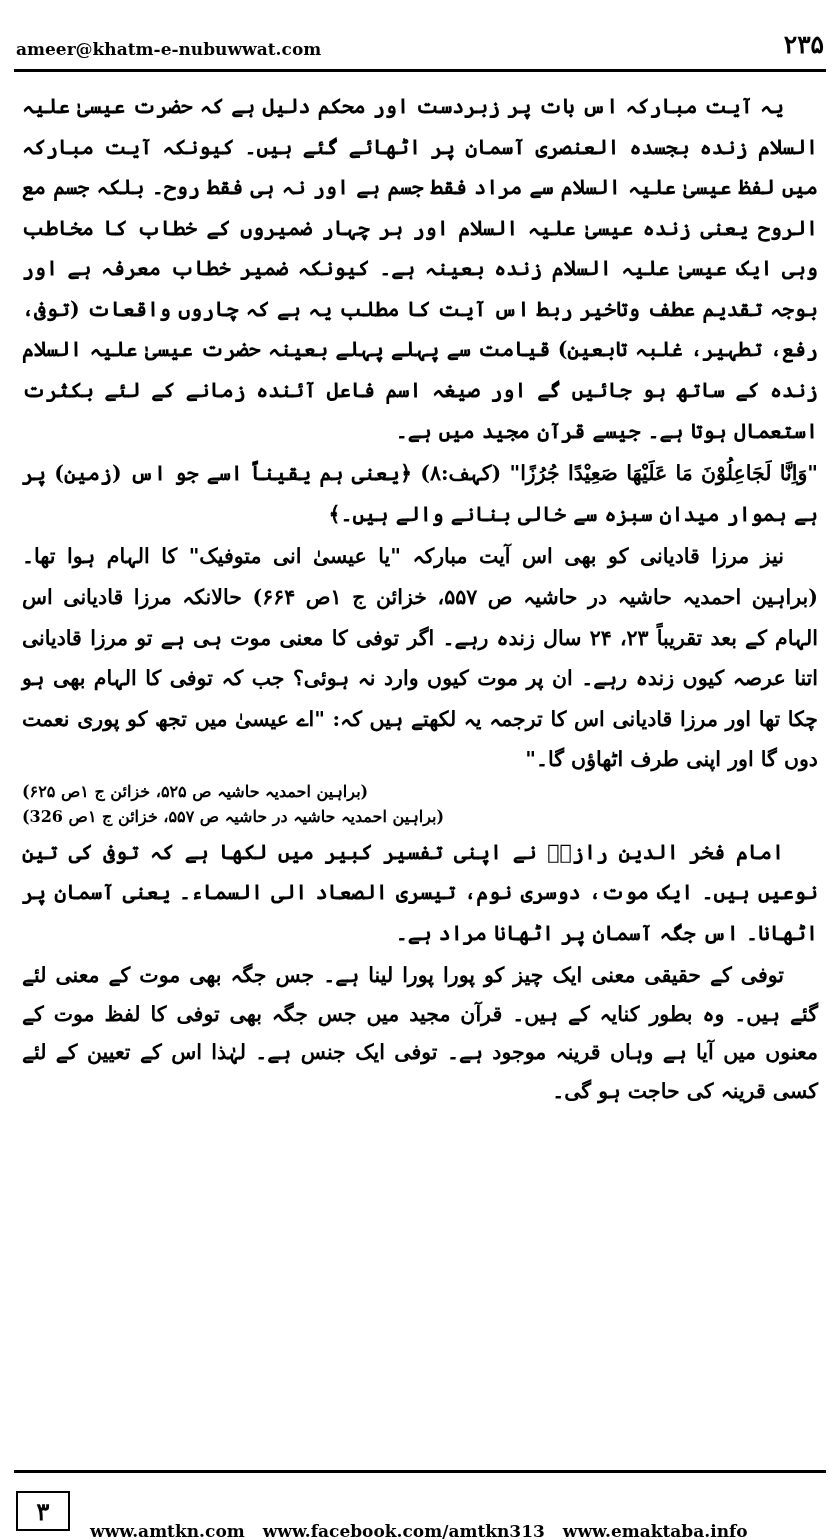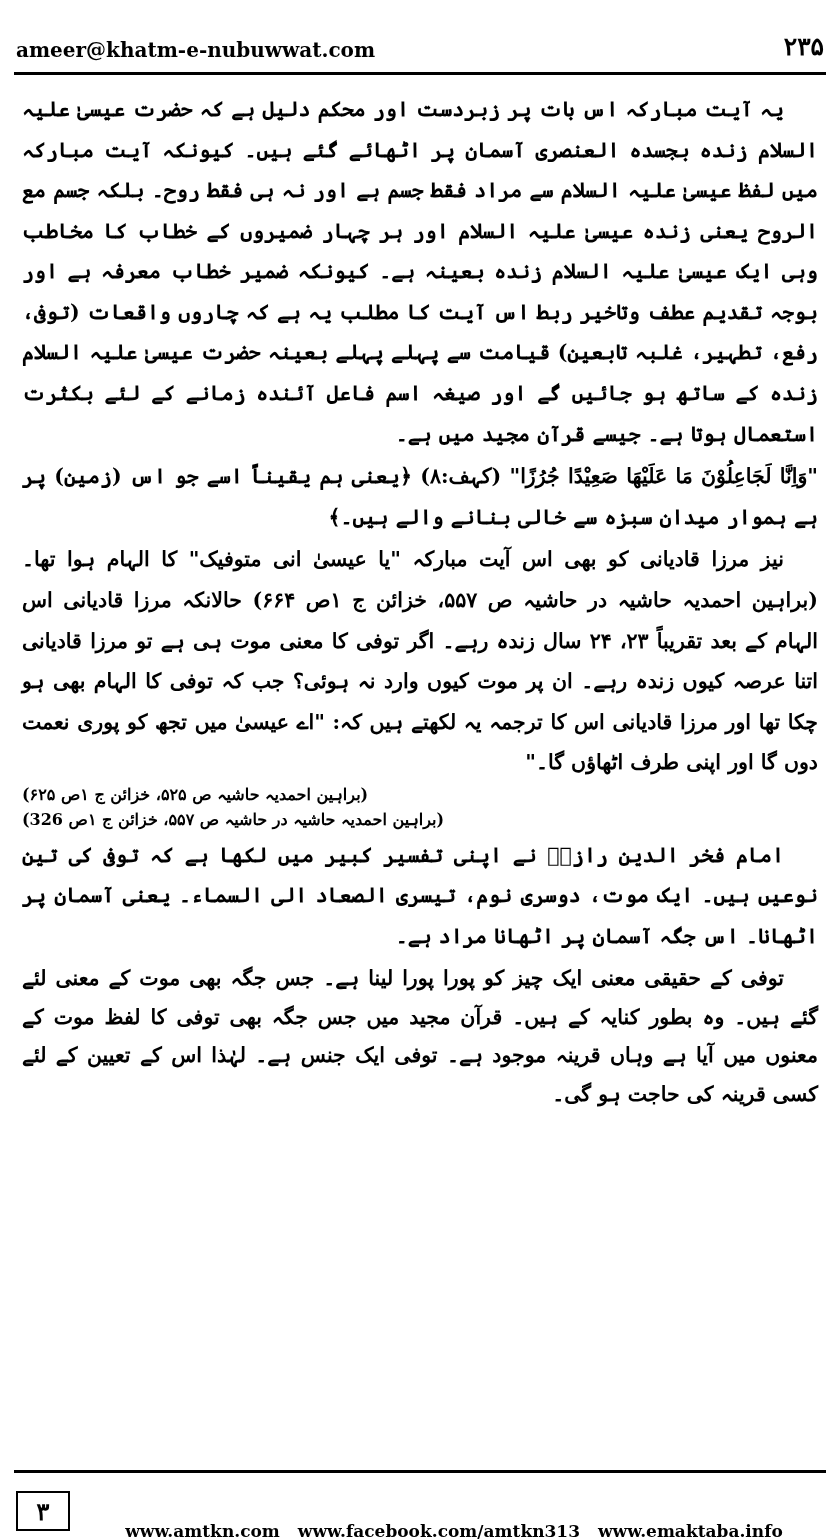--- a/index.html
+++ b/index.html
@@ -41,21 +41,21 @@
   }
   .header-center {
     font-family: "DejaVu Serif", serif;
     font-size: 25px;
     font-weight: bold;
     direction: rtl;
     margin-top: 20px;
   }
   .header-left {
     font-family: "DejaVu Serif", serif;
-    font-size: 20px;
+    font-size: 17px;
     font-weight: bold;
     direction: ltr;
     white-space: nowrap;
     margin-top: 28px;
   }
   .rule {
     border: none;
     border-top: 3px solid #000;
     margin: 6px 14px 0 14px;
   }
@@ -128,21 +128,20 @@
     display: flex;
     align-items: center;
     justify-content: center;
     font-family: "DejaVu Serif", serif;
     font-size: 24px;
     font-weight: bold;
     flex: 0 0 auto;
   }
   .footer-links {
     flex: 1 1 auto;
-    text-align: center;
     font-family: "DejaVu Serif", serif;
     font-size: 17px;
     font-weight: bold;
     letter-spacing: 0px;
     direction: ltr;
     margin-top: 40px;
   }
   .footer-links span { margin: 0 6px; }
 </style>
 </head>

